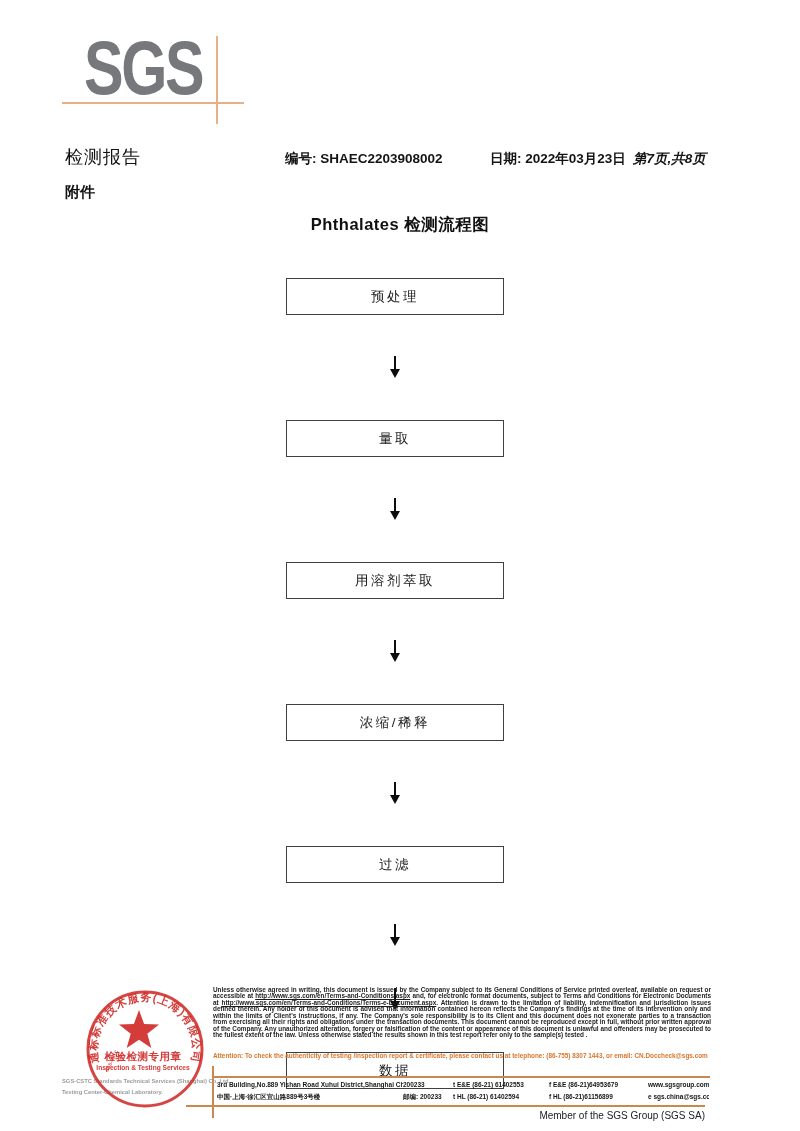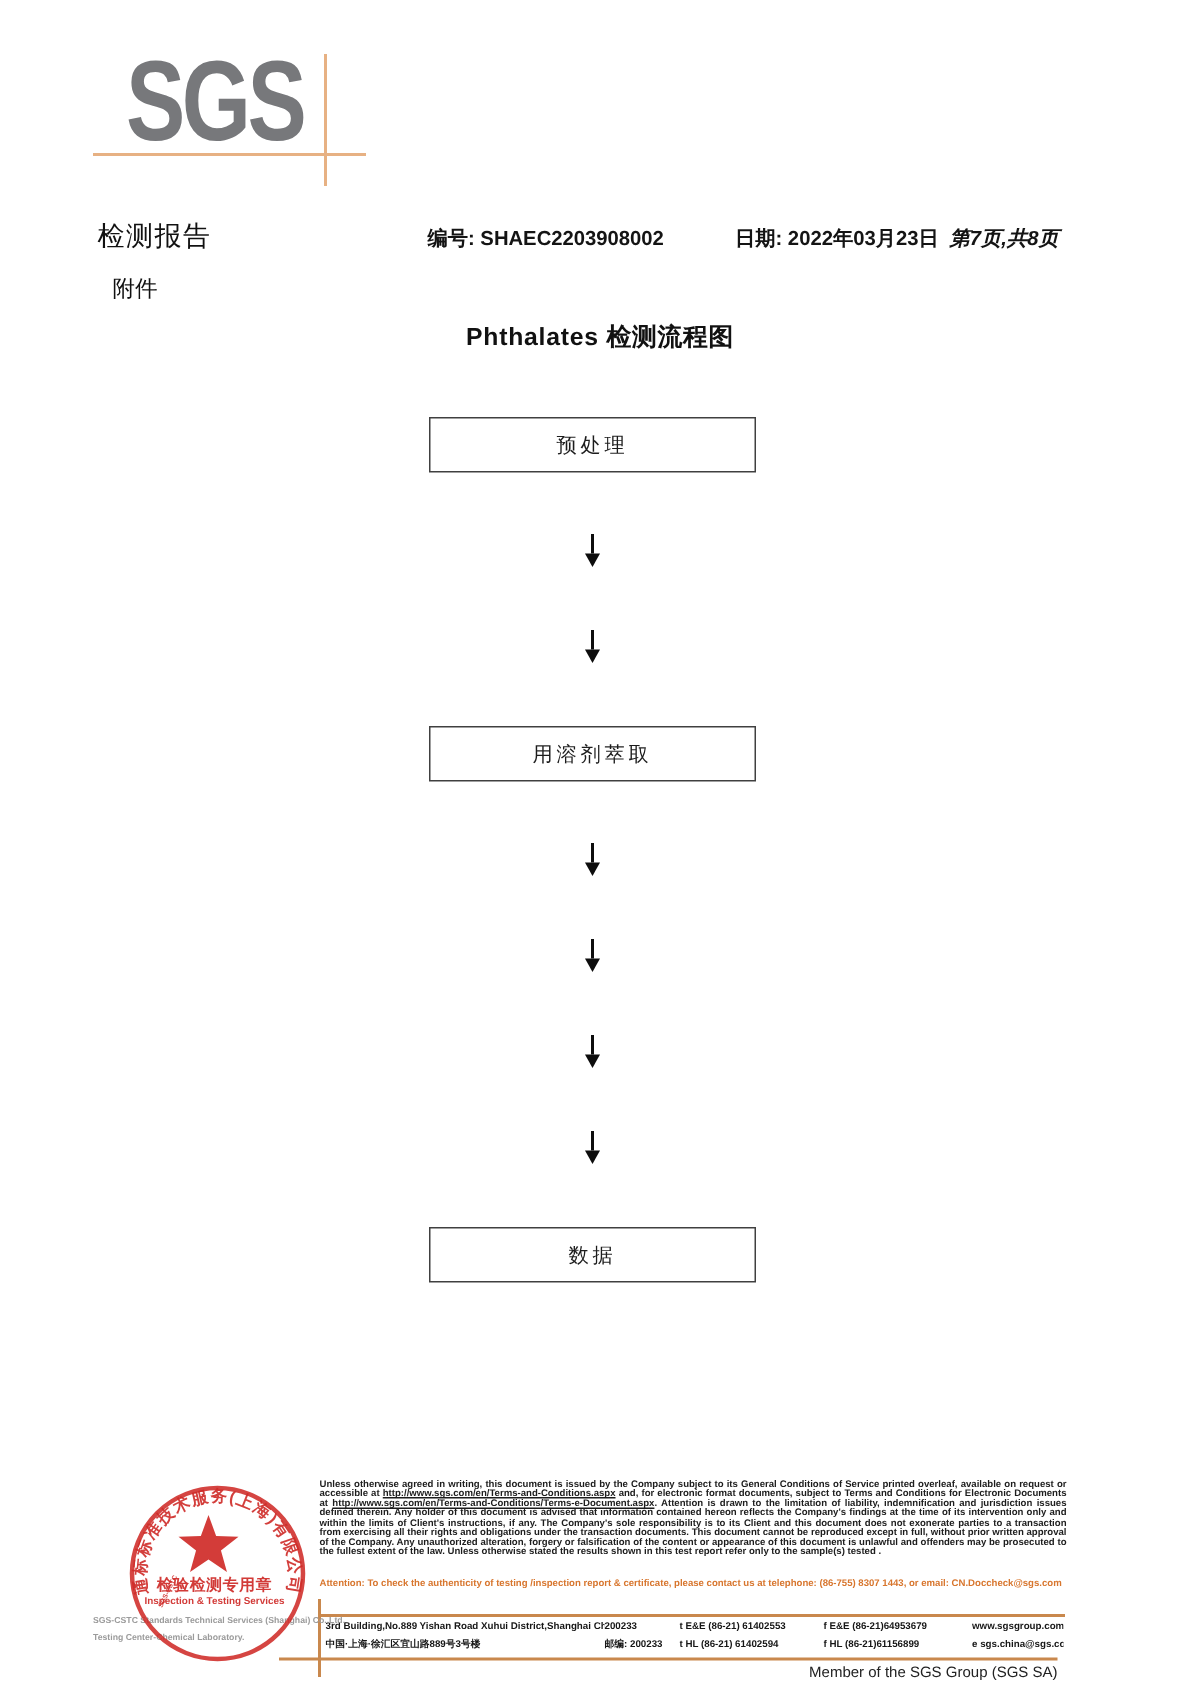--- a/index.html
+++ b/index.html
@@ -16,21 +16,21 @@
   }
   .logo-hline{position:absolute;left:62px;top:102px;width:182px;height:2px;background:#e7b183;}
   .logo-vline{position:absolute;left:216px;top:36px;width:2px;height:88px;background:#e7b183;}
 
   
   .report-title{position:absolute;left:65px;top:145px;font-size:18px;font-weight:normal;letter-spacing:1px;}
   .hdr{position:absolute;top:150px;font-size:13.5px;font-weight:bold;color:#141414;}
   .hdr-no{left:285px;}
   .hdr-date{left:490px;}
   .hdr-page{left:633px;font-style:italic;}
-  .attachment{position:absolute;left:75px;top:183px;font-size:15px;font-weight:normal;}
+  .attachment{position:absolute;left:65px;top:183px;font-size:15px;font-weight:bold;}
 
   
   .diagram-title{position:absolute;left:0;top:214px;width:800px;text-align:center;
     font-size:16.5px;font-weight:bold;letter-spacing:0.5px;}
   .flow-chart{position:absolute;left:286px;top:278px;width:218px;display:flex;flex-direction:column;align-items:stretch;gap:41px;}
   .flow-box{
     height:37px;border:1.5px solid #404040;background:#fff;box-sizing:border-box;
     display:flex;align-items:center;justify-content:center;
     font-size:13.5px;color:#1c1c1c;letter-spacing:2.5px;
   }
@@ -83,33 +83,36 @@
 <div class="hdr hdr-page">第7页,共8页</div>
 <div class="attachment">附件</div>
 
 <div class="diagram-title">Phthalates 检测流程图</div>
 <div class="flow-chart">
     <div class="flow-box">预处理</div>
     <div class="flow-arrow">
       <div class="shaft"></div>
       <div class="head"></div>
     </div>
+    <div class="flow-box">量取</div>
     <div class="flow-arrow">
       <div class="shaft"></div>
       <div class="head"></div>
     </div>
     <div class="flow-box">用溶剂萃取</div>
     <div class="flow-arrow">
       <div class="shaft"></div>
       <div class="head"></div>
     </div>
+    <div class="flow-box">浓缩/稀释</div>
     <div class="flow-arrow">
       <div class="shaft"></div>
       <div class="head"></div>
     </div>
+    <div class="flow-box">过滤</div>
     <div class="flow-arrow">
       <div class="shaft"></div>
       <div class="head"></div>
     </div>
     <div class="flow-arrow">
       <div class="shaft"></div>
       <div class="head"></div>
     </div>
     <div class="flow-box">数据</div>
   </div>

